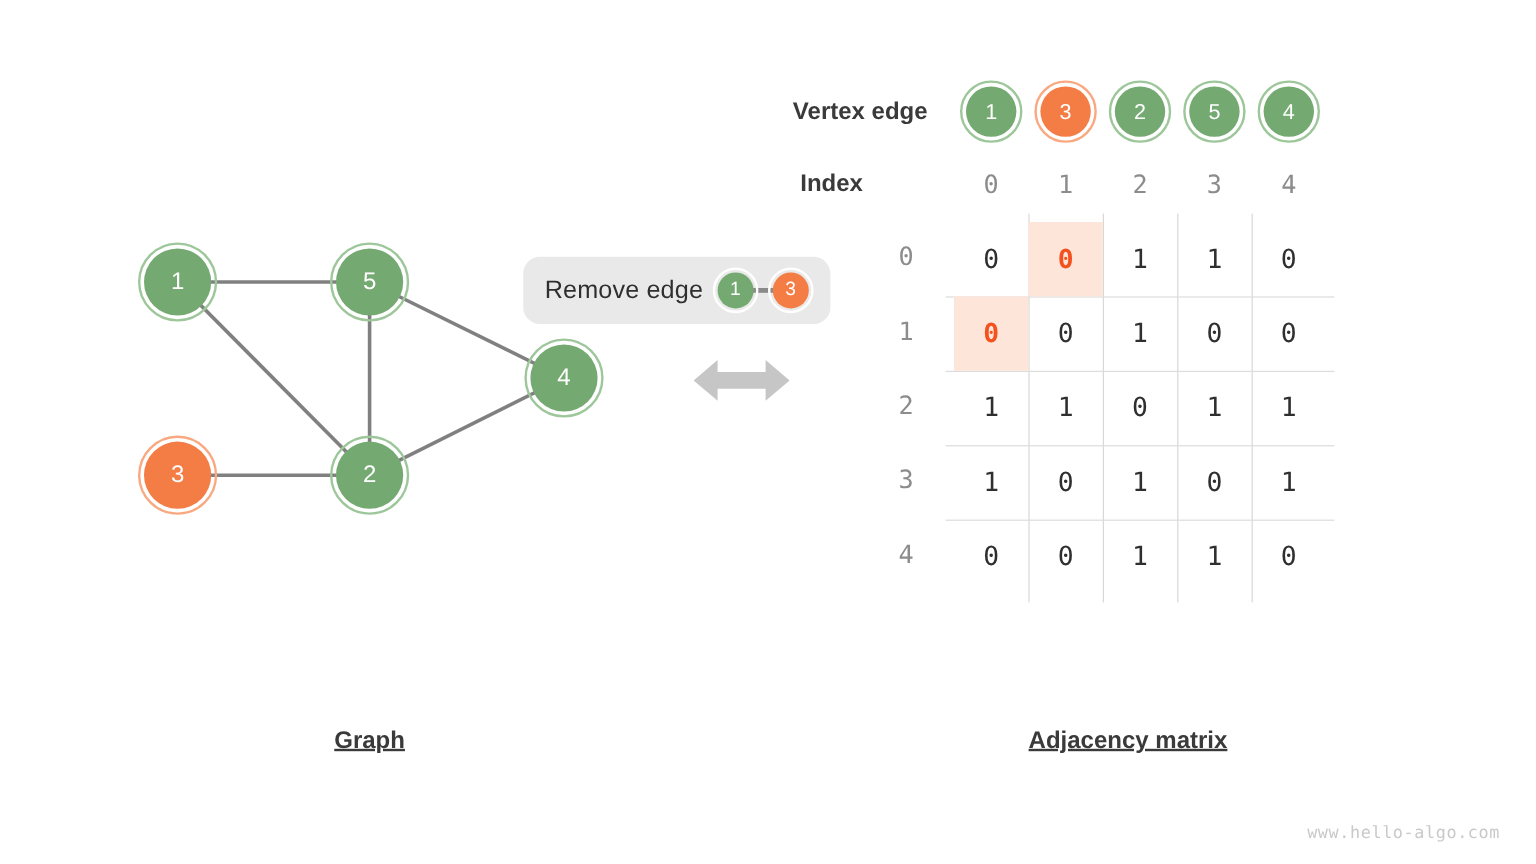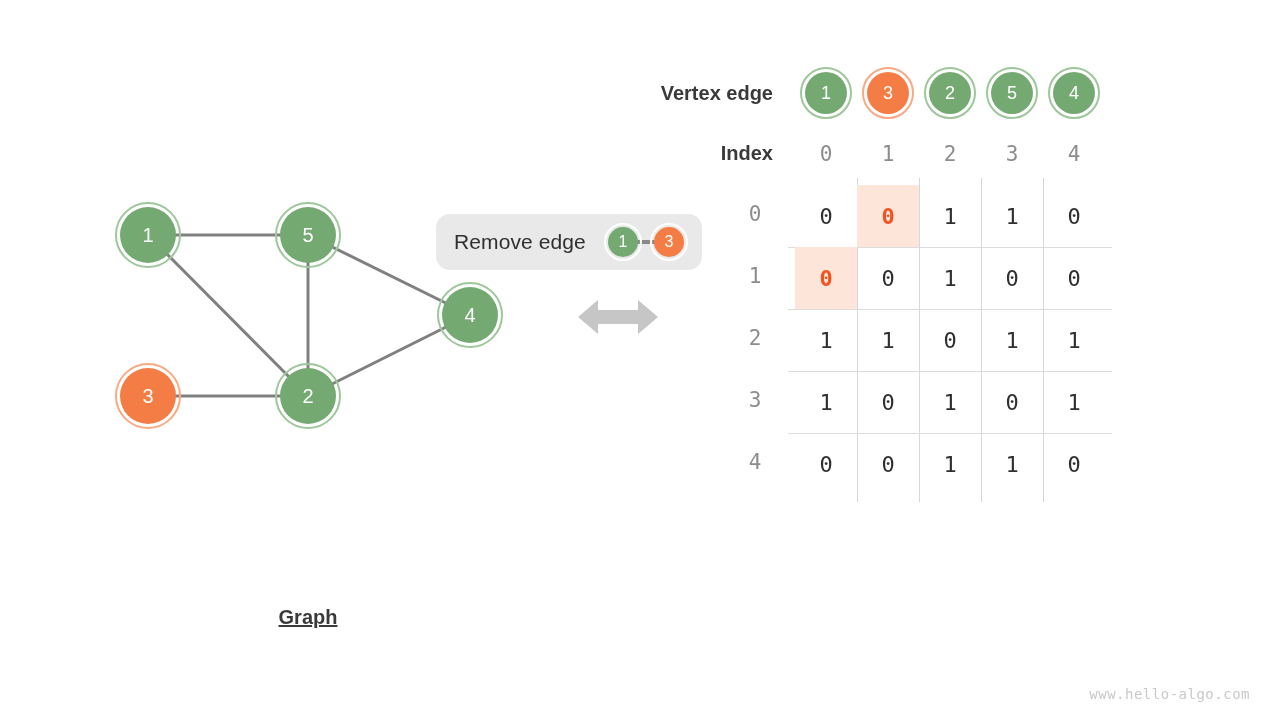--- a/index.html
+++ b/index.html
@@ -35,21 +35,21 @@
   .node-orange { background: #f47c45; }
   .node-orange > .ring { border-color: #f9a981; }
 
   
   #op-pill {
     position: absolute;
     background: #e9e9e9;
     border-radius: 14px;
     display: flex; align-items: center;
     padding: 0 18px;
-    gap: 22px;
+    gap: 12px;
   }
   #op-pill .op-text {
     font-size: 21px;
     color: #2f2f2f;
     letter-spacing: .1px;
     white-space: nowrap;
   }
   .mini-pair { position: relative; display: flex; align-items: center; }
   .mini-link { width: 22px; height: 4px; background: #8a8a8a; margin: 0 -3px; }
   .mini-node {
@@ -214,21 +214,21 @@
       <div class="node node-green" style="left: 991px; top: 72px; width: 42px; height: 42px; font-size: 18px;">
         <span class="ring"></span>
         <span>5</span>
       </div>
       <div class="node node-green" style="left: 1053px; top: 72px; width: 42px; height: 42px; font-size: 18px;">
         <span class="ring"></span>
         <span>4</span>
       </div>
     </div>
 
-  <div class="row-label" style="left:613px; top:142px; width:160px;">Index</div>
+  <div class="row-label" style="left:613px; top:142px; width:160px;text-align:center;">Index</div>
   <div id="index-row">
       <div class="idx-label" style="left: 806px; top: 142px;">0</div>
       <div class="idx-label" style="left: 868px; top: 142px;">1</div>
       <div class="idx-label" style="left: 930px; top: 142px;">2</div>
       <div class="idx-label" style="left: 992px; top: 142px;">3</div>
       <div class="idx-label" style="left: 1054px; top: 142px;">4</div>
     </div>
 
   <div id="row-index-col">
       <div class="rlabel" style="left: 740px; top: 202px;">0</div>
@@ -317,17 +317,18 @@
       </div>
       <div class="mcell" style="left: 186px; top: 248px;">
         <span class="v">1</span>
       </div>
       <div class="mcell" style="left: 248px; top: 248px;">
         <span class="v">0</span>
       </div>
     </div>
 
   <div class="caption" style="left:208px; top:606px; width:200px;">Graph</div>
+  <div class="caption" style="left:790px; top:606px; width:300px;">Adjacency matrix</div>
 
 
   <div id="watermark">www.hello-algo.com</div>
 
 </div>
 
 </body></html>

